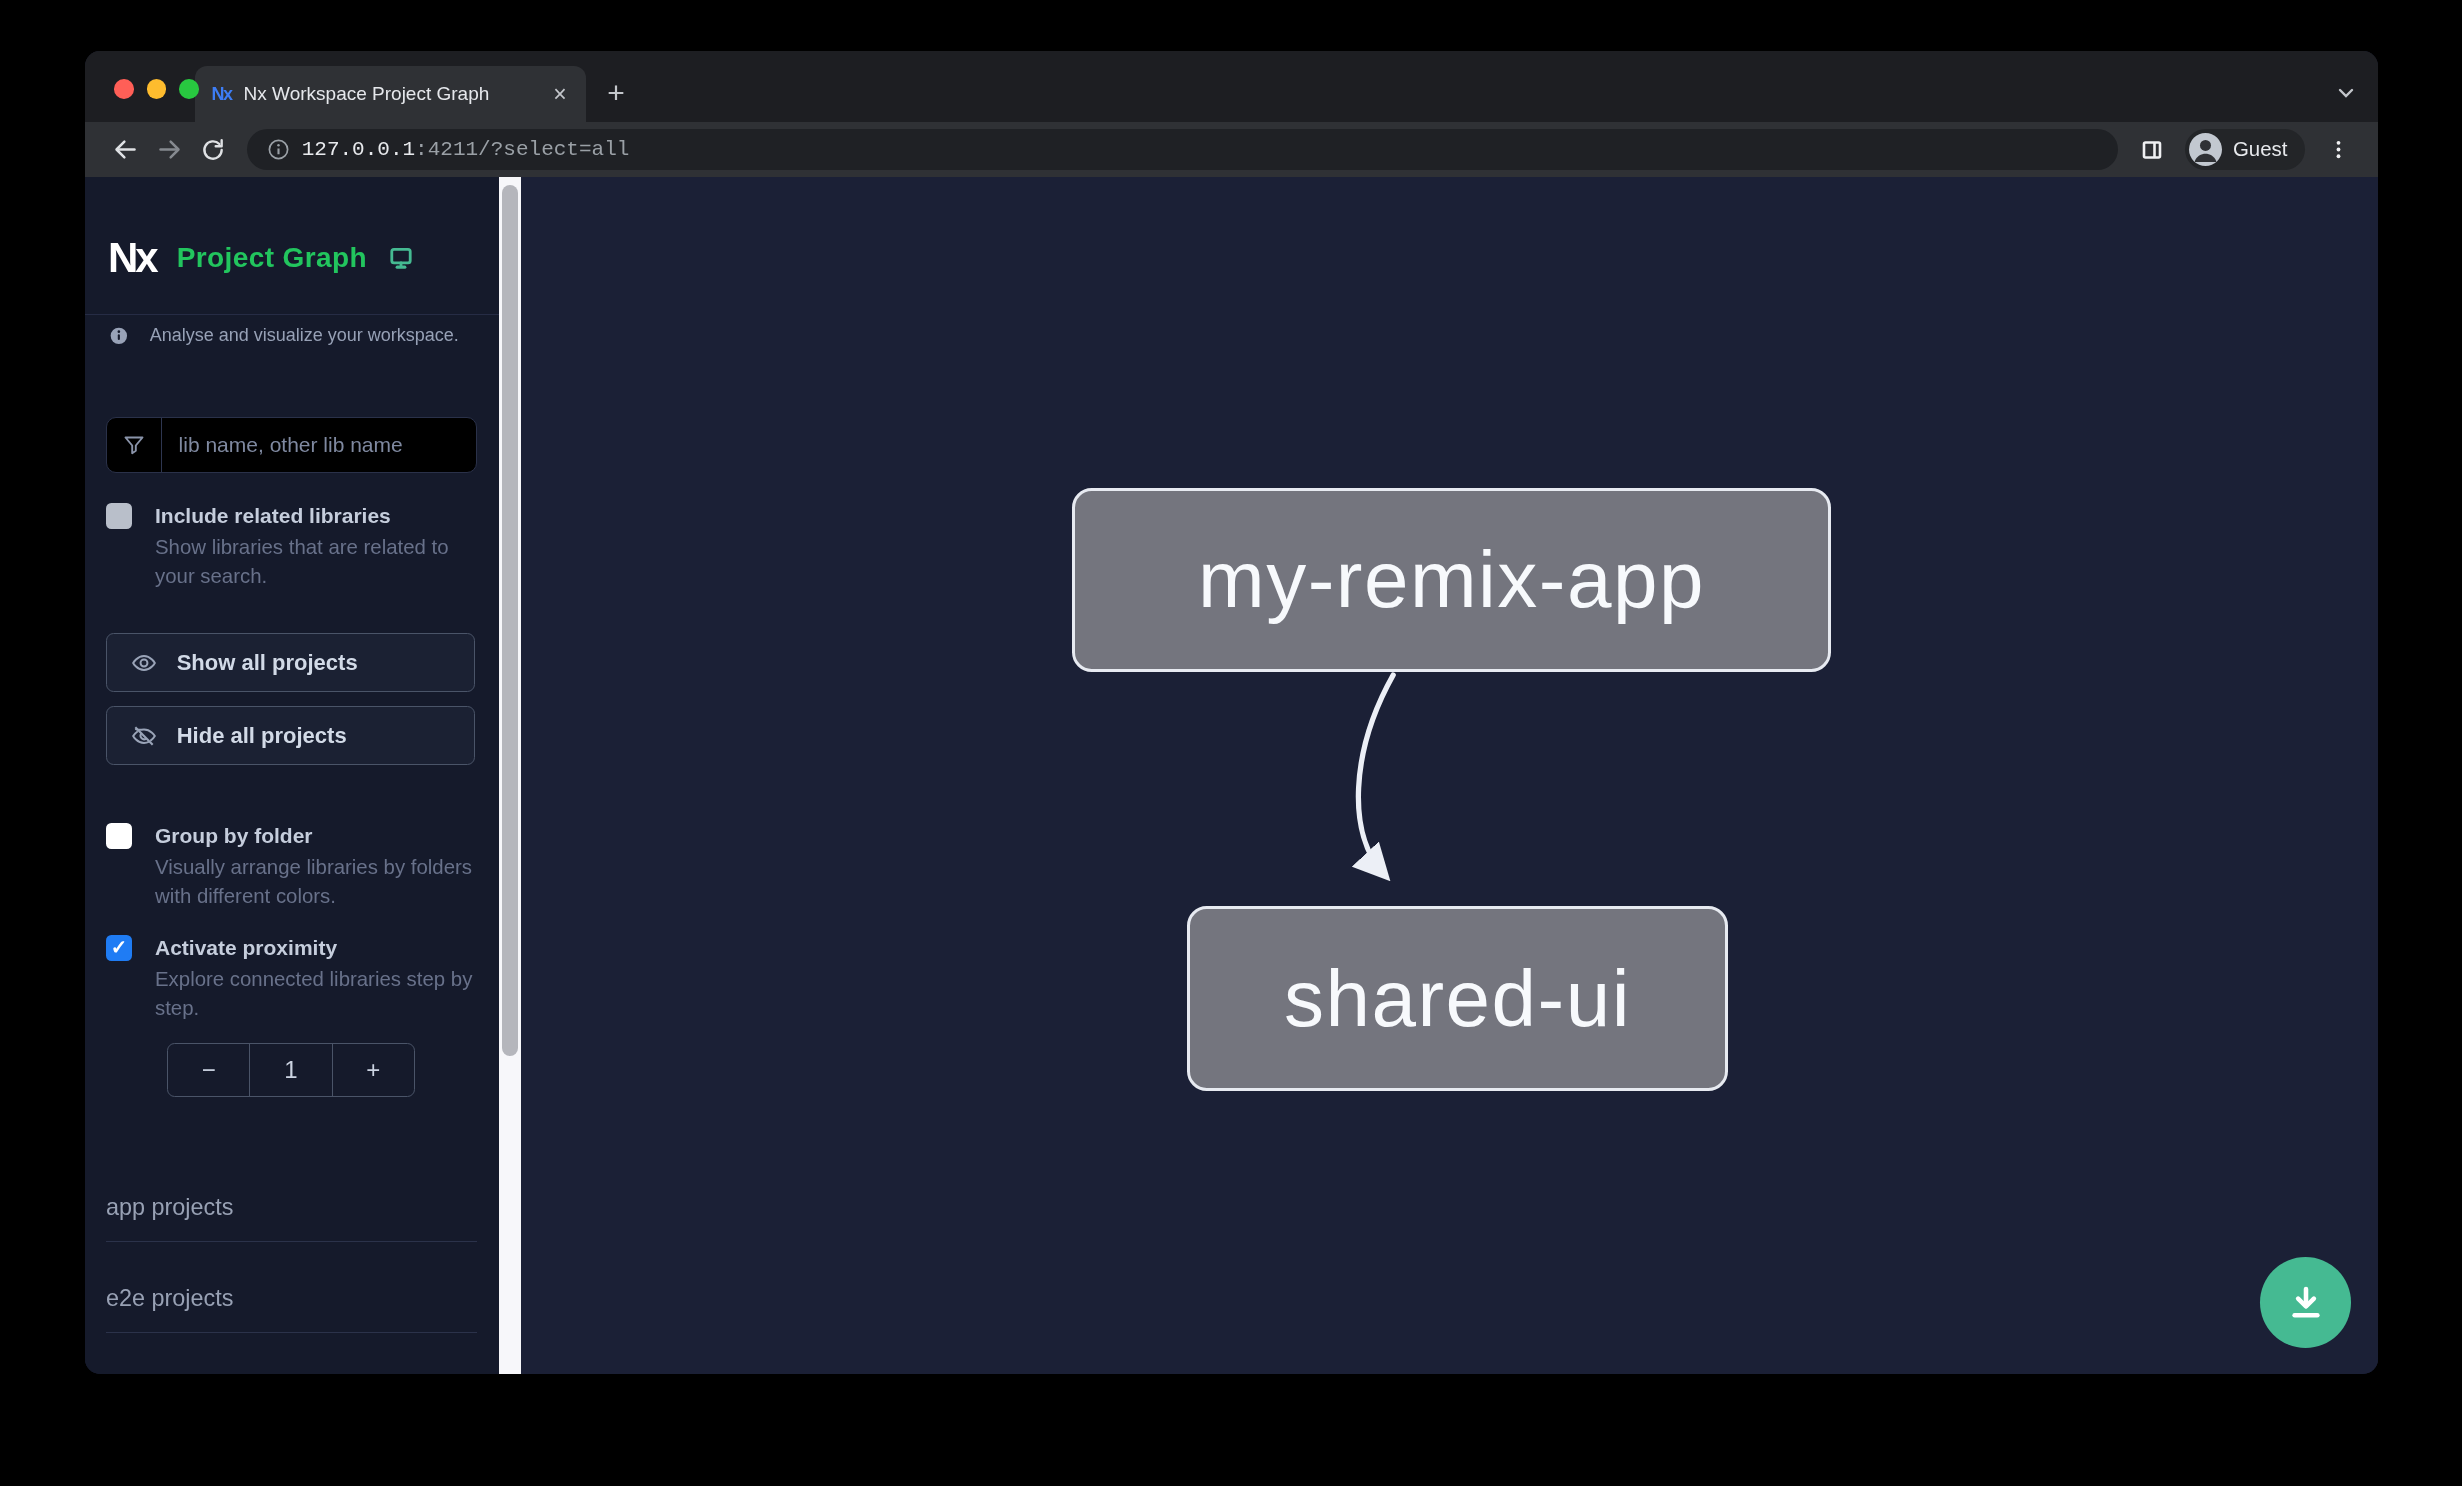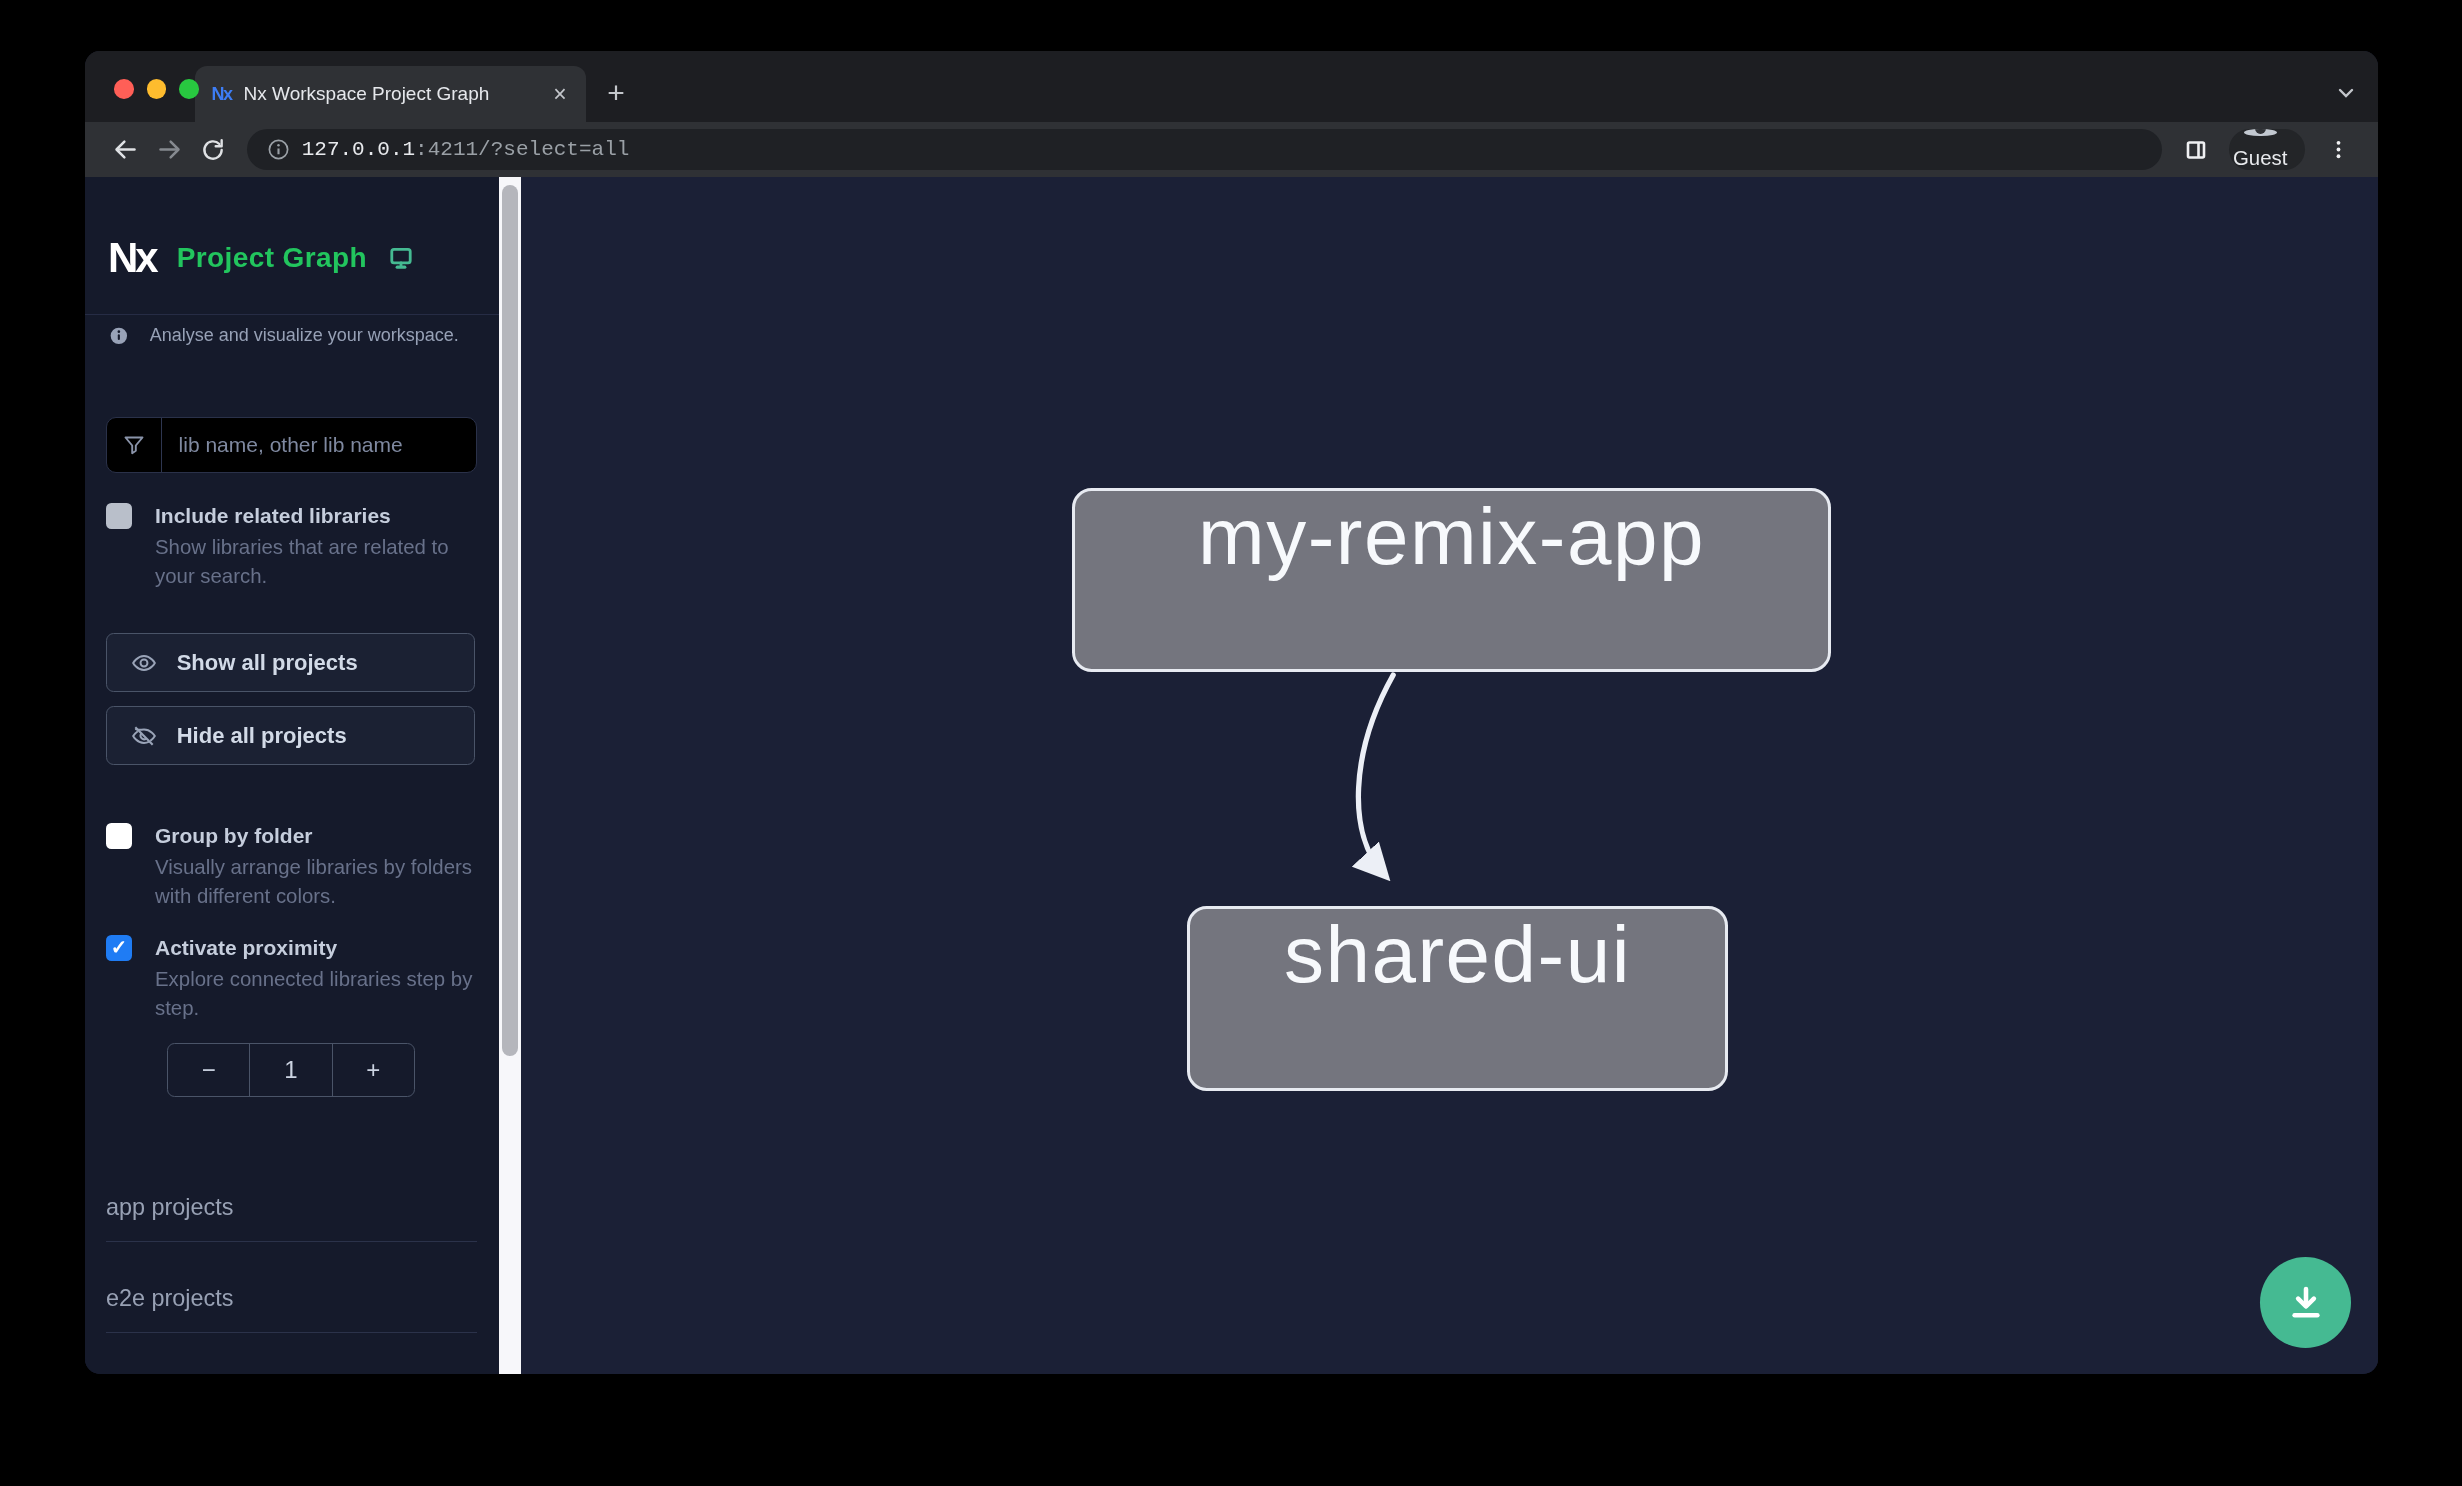--- a/index.html
+++ b/index.html
@@ -19,21 +19,21 @@
   .strip-chevron{position:absolute;right:19.7px;top:30px;color:#c3c6cb;}
   
   .toolbar{height:55px;background:#2f3135;display:flex;align-items:center;padding:0 18px;flex:0 0 auto;}
   .navicon{width:35px;height:35px;display:flex;align-items:center;justify-content:center;margin:0 4.5px;border-radius:50%;}
   .urlbar{flex:1;height:41px;background:#1f2125;border-radius:20.4px;margin:0 12px;display:flex;
     align-items:center;padding:0 19.7px;gap:12px;min-width:0;}
   .url{font-size:21px;white-space:nowrap;font-family:Liberation Mono, monospace;}
   .url .host{color:#e8eaed;}
   .url .rest{color:#9aa0a6;}
   .guest{height:41px;background:#232528;border-radius:20.4px;display:flex;align-items:center;
-    gap:10.6px;padding:0 18px 0 4.5px;margin:0 10.6px;flex-direction:column;}
+    gap:10.6px;padding:0 18px 0 4.5px;margin:0 10.6px;}
   .guest-av{width:33px;height:33px;border-radius:50%;background:#c2c8d0;display:flex;align-items:center;justify-content:center;overflow:hidden;}
   .guest-label{color:#e8eaed;font-size:20.4px;}
   
   .content{flex:1;display:flex;min-height:0;}
   .sidebar{width:414px;flex:0 0 auto;background:#151a2b;position:relative;}
   .scrollbar{width:22px;flex:0 0 auto;background:#f7f7fa;position:relative;}
   .thumb{position:absolute;left:3px;top:7.6px;width:16px;height:871px;border-radius:8.3px;background:#b5b6bc;}
   .canvas{flex:1;position:relative;background:#1b2036;min-width:0;}
   
   .sb-header{position:absolute;left:23px;top:44px;height:73px;display:flex;align-items:center;gap:21px;}
@@ -60,21 +60,21 @@
     color:#d2dae7;font-size:22px;font-weight:600;}
   .sb-btn .bicon{color:#9aa4b8;display:flex;}
   .stepper{position:absolute;left:82px;top:866px;width:248px;height:54px;display:flex;
     border:1.5px solid #4a5468;border-radius:7.6px;box-sizing:border-box;overflow:hidden;color:#ccd4e2;}
   .step-cell{flex:1;display:flex;align-items:center;justify-content:center;font-size:24px;}
   .step-cell + .step-cell{border-left:1.5px solid #4a5468;}
   .section-h{position:absolute;left:21px;width:371px;color:#98a1b4;font-size:23.4px;
     padding-bottom:19.7px;border-bottom:1.5px solid #2b324a;}
   
   .node{position:absolute;background:#74757e;border:3.8px solid #e7eaf1;border-radius:19.7px;
-    display:flex;justify-content:center;color:#f7f9fc;font-size:80px;
+    display:flex;align-items:center;justify-content:center;color:#f7f9fc;font-size:80px;
     letter-spacing:1.5px;box-sizing:border-box;}
   .edge-svg{position:absolute;left:0;top:0;width:100%;height:100%;}
   .fab{position:absolute;right:27px;bottom:26px;width:91px;height:91px;border-radius:50%;
     background:#45ba92;display:flex;align-items:center;justify-content:center;}
   svg{display:block;}
 </style>
 </head>
 <body>
 
 <div class="window">

